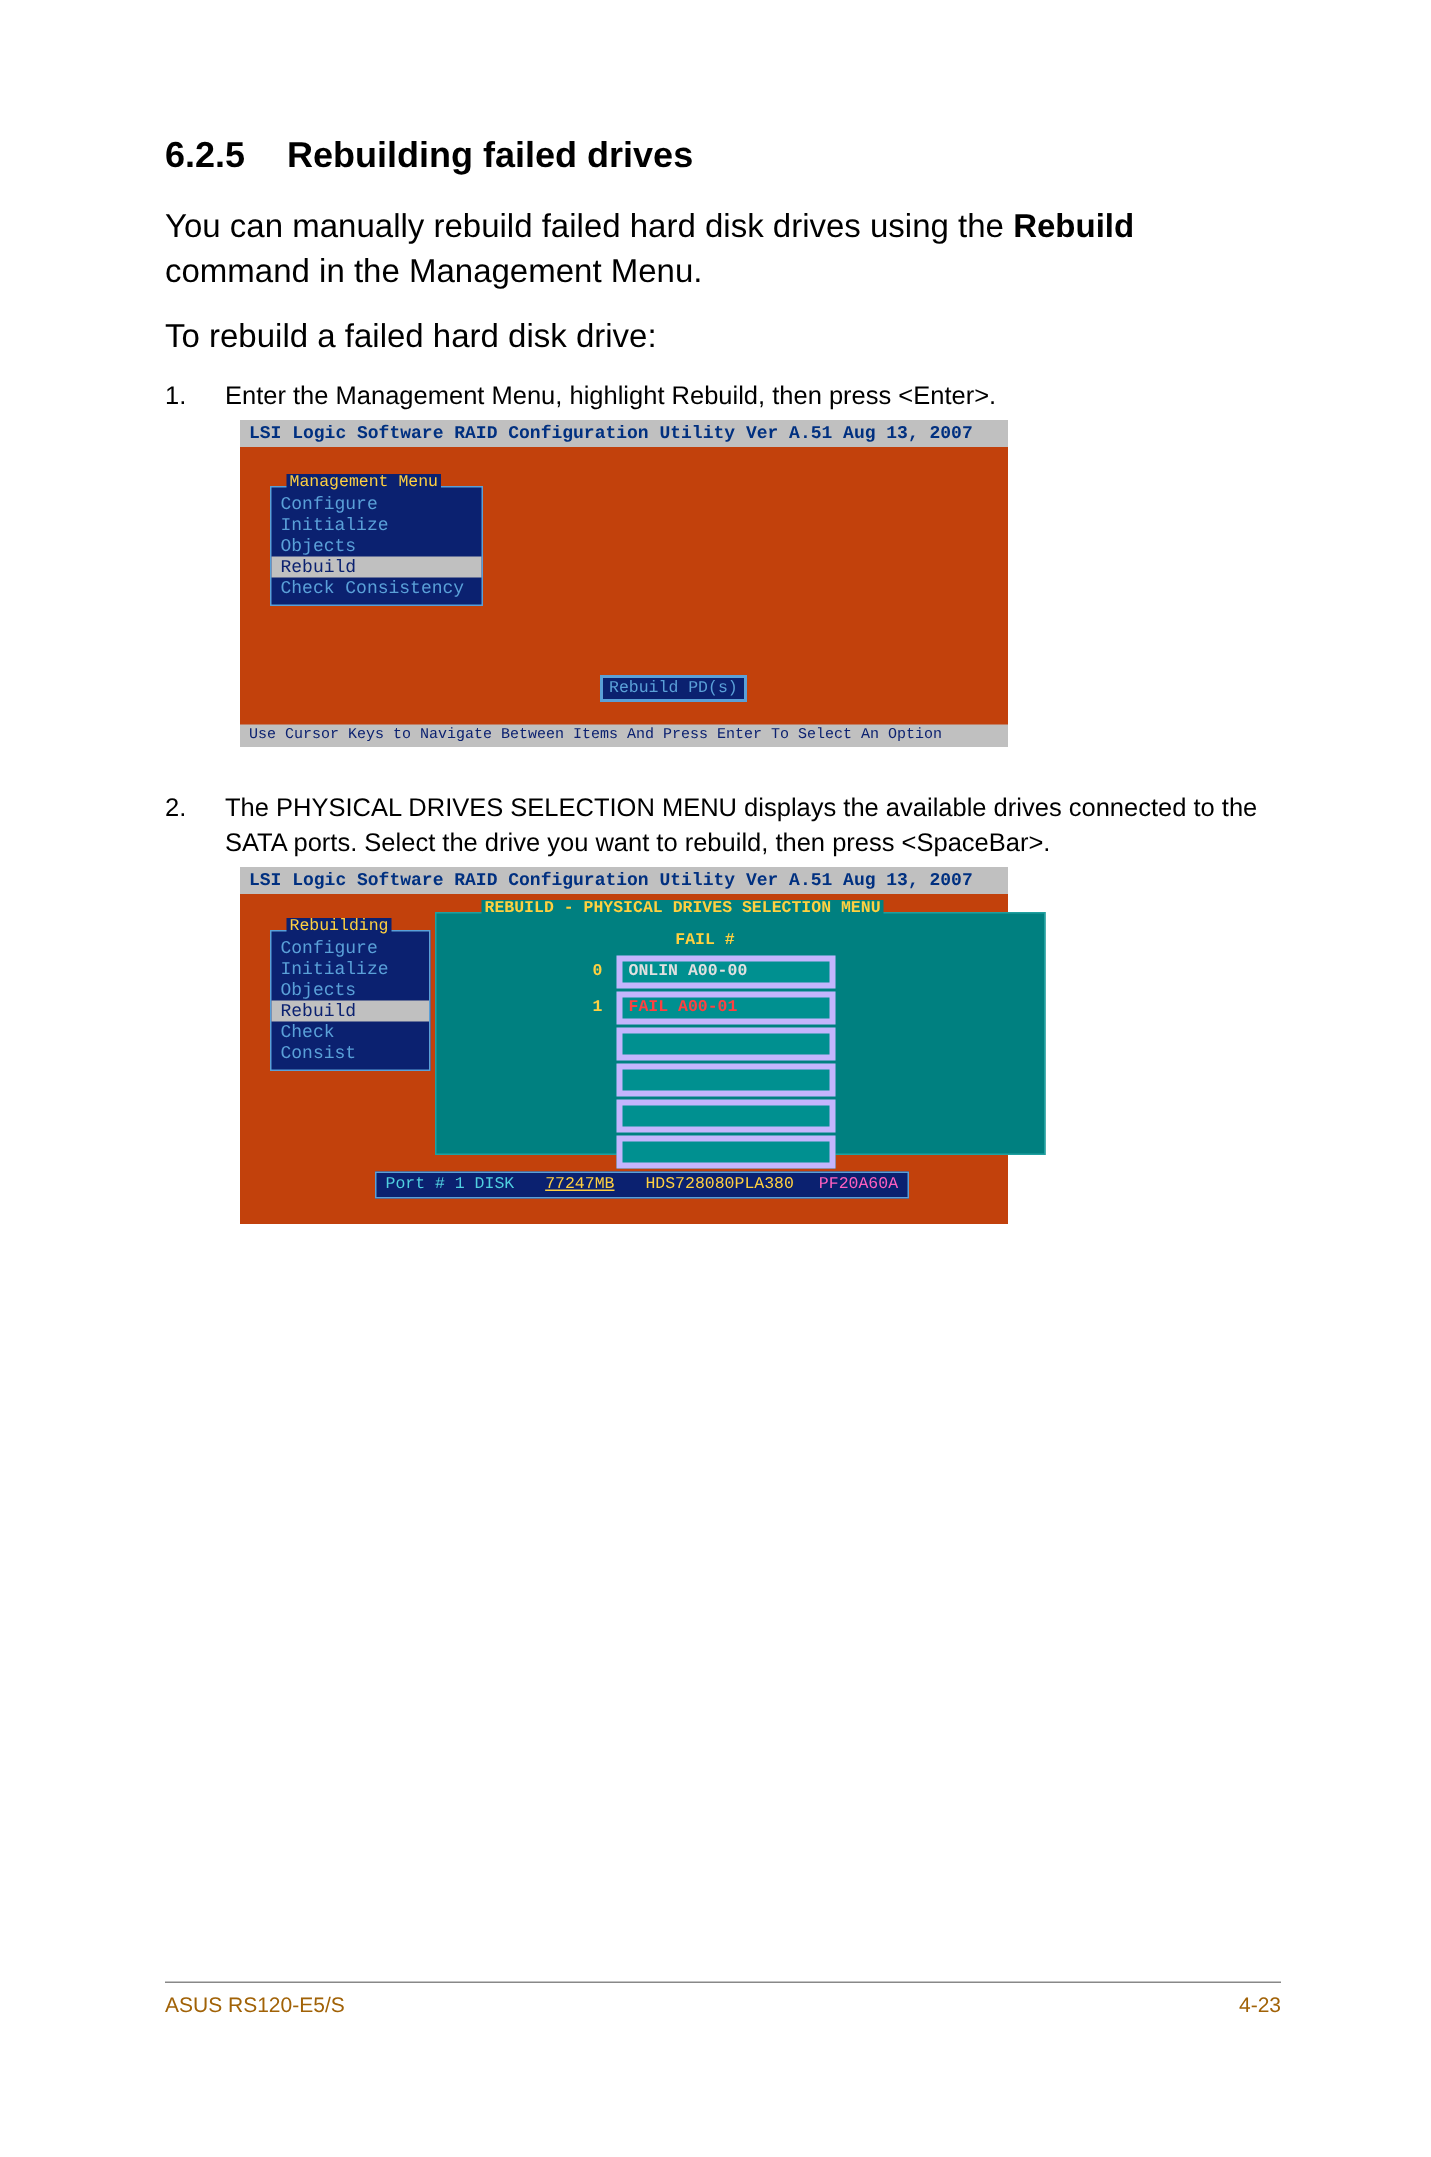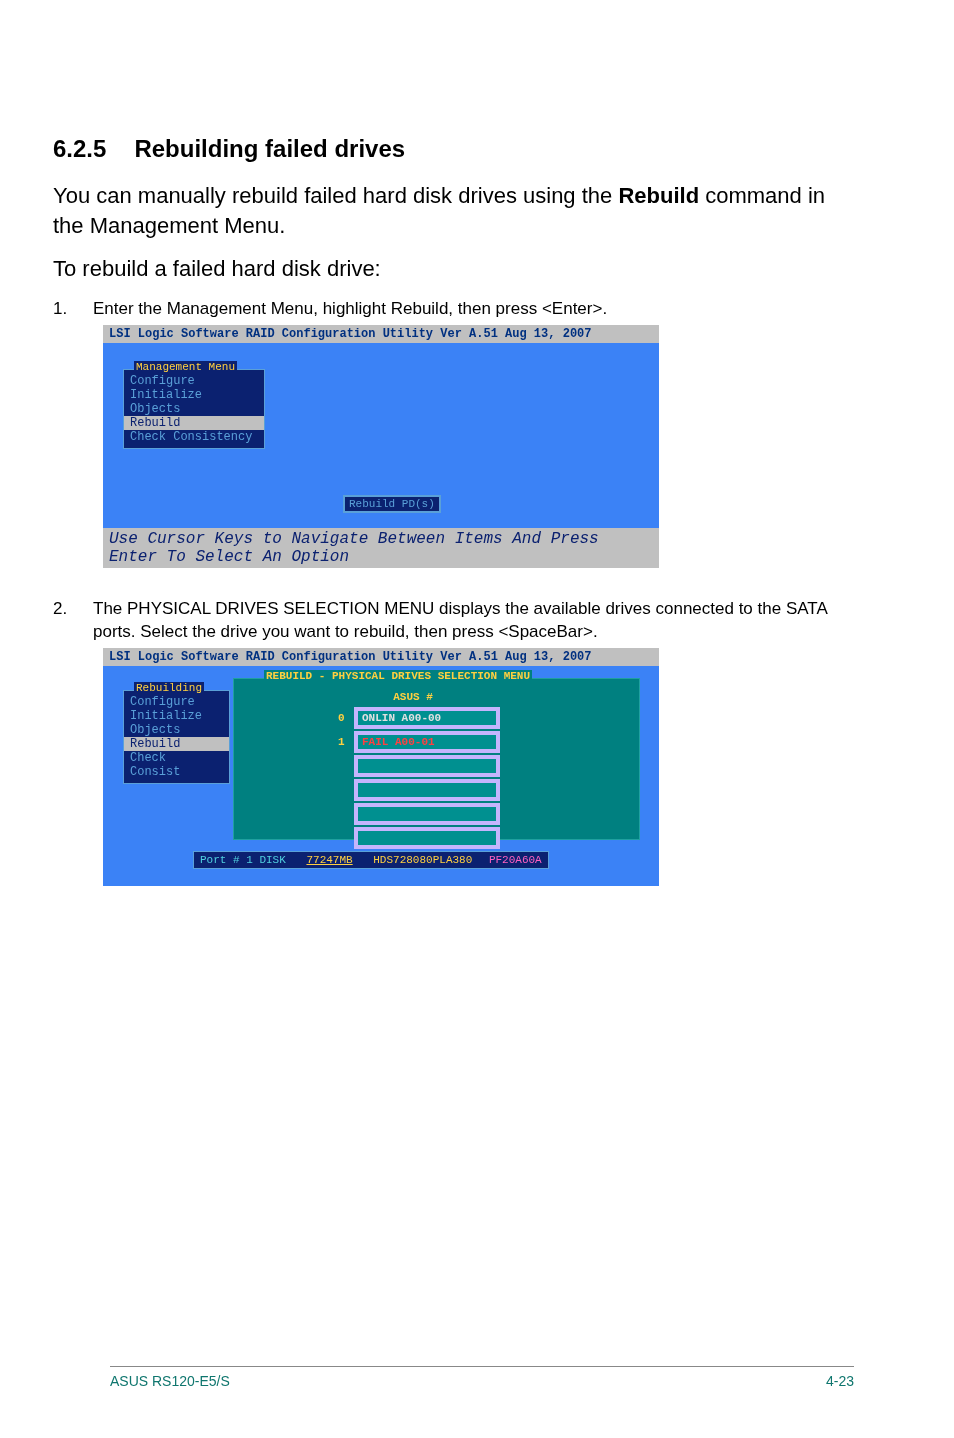--- a/index.html
+++ b/index.html
@@ -4,25 +4,24 @@
 <style>
   html, body {
     margin: 0;
     padding: 0;
     background: #fff;
     font-family: Arial, Helvetica, sans-serif;
     color: #000;
     width: 954px;
   }
   .page {
-    padding: 90px 100px 40px 53px;
+    padding: 90px 100px 40px 110px;
     box-sizing: border-box;
     min-height: 1380px;
     position: relative;
-    margin-top: 45px;
   }
   .section-heading {
     font-size: 24px;
     font-weight: bold;
     margin: 0 0 18px 0;
   }
   .section-heading .num { margin-right: 28px; }
   p.body {
     font-size: 22px;
     line-height: 1.35;
@@ -36,22 +35,22 @@
     margin: 12px 0 4px 0;
   }
   .step .n { width: 40px; flex: 0 0 40px; }
   .step .t { flex: 1; }
   .screenshot-wrap {
     margin: 4px 0 30px 50px;
   }
 
   
   .shot {
-    width: 556px;
-    background: #3b82f6; 
+    width: 512px;
+    background: #c2410c; 
     font-family: "Courier New", monospace;
     font-size: 12px;
     color: #e0e0e0;
     box-sizing: border-box;
     position: relative;
   }
   .shot .titlebar {
     background: #c0c0c0;
     color: #003080;
     font-weight: bold;
@@ -89,22 +88,21 @@
     border: 2px solid #5aa0d8;
     background: #0b2170;
     color: #5aa0d8;
     padding: 1px 4px;
     font-size: 11px;
   }
   .shot .statusbar {
     background: #c0c0c0;
     color: #0b2170;
     padding: 2px 6px;
-    font-size: 16px;
-    font-style: italic;
+    font-size: 10px;
   }
 
   
   .shot2 .body-area { height: 220px; }
   .teal-panel {
     position: absolute;
     background: #008080;
     border: 1px solid #20a0a0;
     font-weight: bold;
   }
@@ -156,21 +154,21 @@
   .disk-info .cyan { color: #50d0e0; }
 
   .footer {
     position: absolute;
     bottom: 36px;
     left: 110px;
     right: 100px;
     border-top: 1px solid #888;
     padding-top: 6px;
     font-size: 14px;
-    color: #0f766e;
+    color: #a16207;
     display: flex;
     justify-content: space-between;
     gap: 36px;
   }
 </style>
 </head>
 <body>
 
 <div class="page">
 
@@ -230,21 +228,21 @@
             <div class="menu-item">Initialize</div>
             <div class="menu-item">Objects</div>
             <div class="menu-item selected">Rebuild</div>
             <div class="menu-item">Check Consist</div>
           </div>
         </div>
 
         <div class="teal-panel" style="left:130px; top:12px; width:405px; height:160px;">
           <div class="legend2" style="left:30px;">REBUILD - PHYSICAL DRIVES SELECTION MENU</div>
           <div style="padding:10px 0 0 110px;">
-            <div class="port-header" style="width:138px;">ASUS #</div>
+            <div class="port-header" style="width:138px;">FAIL #</div>
           </div>
           <div id="port-rows" style="padding-left:94px; padding-top:2px;">
               <div class="port-row">
                 <div class="idx">0</div>
                 <div class="port-cell">ONLIN A00-00</div>
               </div>
               <div class="port-row">
                 <div class="idx">1</div>
                 <div class="port-cell fail">FAIL  A00-01</div>
               </div>

